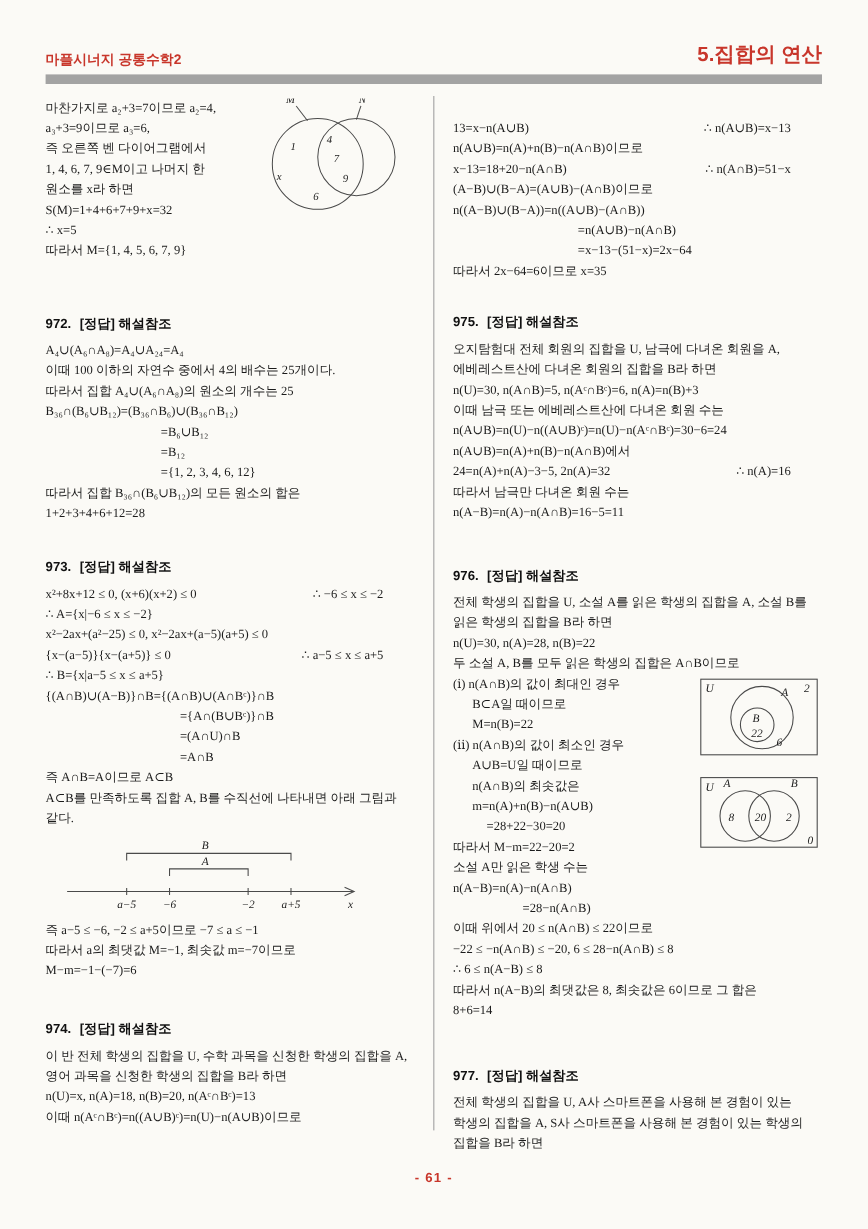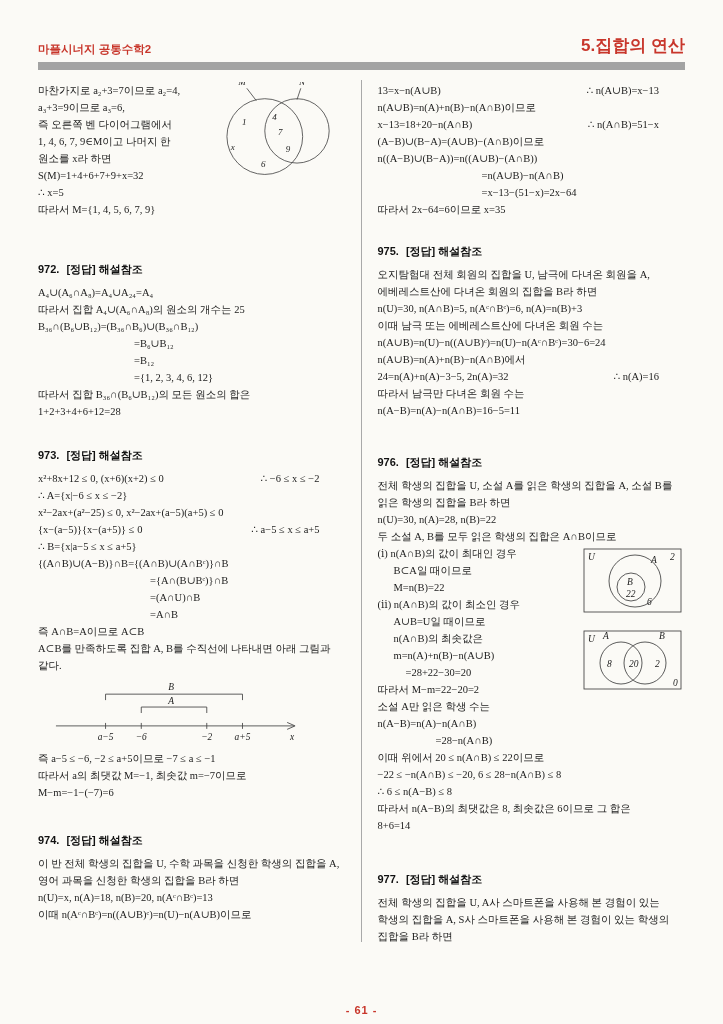--- a/index.html
+++ b/index.html
@@ -14,21 +14,21 @@
   .page { padding:34px 38px 0 38px; }
   .header {
     display:flex; justify-content:space-between; align-items:flex-end;
     padding-bottom:5px; border-bottom:8px solid #a3a3a3;
   }
   .h-left  { color:#c8362b; font-weight:bold; font-size:11.5px; font-family:"Liberation Sans",sans-serif; }
   .h-right { color:#c8362b; font-weight:bold; font-size:17px; font-family:"Liberation Sans",sans-serif; }
   .columns { display:flex; margin-top:12px; }
   .col { width:323.5px; overflow:hidden; }
   .col.left  { padding-right:16px; }
-  .col.right { padding-left:16px; }
+  .col.right { padding-left:16px;margin-top:17px; }
   .divider {
     position:absolute; left:361px; top:80px; height:862px; width:1px;
     background:#a9a9a9;
   }
   .block { }
   .block.rel { position:relative; }
   .phead {
     font-family:"Liberation Sans",sans-serif;
     font-weight:bold; font-size:11px; color:#111;
     margin-bottom:7px;
@@ -36,21 +36,21 @@
   .pnum { margin-right:7px; }
   .ln {
     font-size:10.5px; line-height:17px;
     display:flex; white-space:pre;
   }
   .rhs { margin-left:auto; padding-right:26px; }
   .fig { line-height:0; }
   .fig.absfig { position:absolute; }
   .fig.center { margin:6px 0 4px 10px; }
   .footer {
-    position:absolute; bottom:8px; left:0; width:100%;
+    position:absolute; bottom:36px; left:0; width:100%;
     text-align:center; color:#c8362b; font-weight:bold;
     font-size:11px; font-family:"Liberation Sans",sans-serif;
     letter-spacing:1px;
   }
   svg { overflow:visible; }
   svg text {
     font-family:"Liberation Serif","DejaVu Serif",serif;
     font-style:italic; font-size:9.5px; fill:#1b1b1b;
   }
   svg .shape { fill:none; stroke:#4a4a4a; stroke-width:0.9; }
@@ -85,20 +85,21 @@
           <div class="ln"><span>즉 오른쪽 벤 다이어그램에서</span></div>
           <div class="ln"><span>1, 4, 6, 7, 9∈M이고 나머지 한</span></div>
           <div class="ln"><span>원소를 x라 하면</span></div>
           <div class="ln"><span>S(M)=1+4+6+7+9+x=32</span></div>
           <div class="ln"><span>∴ x=5</span></div>
           <div class="ln"><span>따라서 M={1, 4, 5, 6, 7, 9}</span></div>
         </div>
         <div class="block phead" style="margin-top: 44px;"><span class="pnum">972.</span><span>[정답] 해설참조</span></div>
         <div class="block">
           <div class="ln"><span>A₄∪(A₆∩A₈)=A₄∪A₂₄=A₄</span></div>
+          <div class="ln"><span>이때 100 이하의 자연수 중에서 4의 배수는 25개이다.</span></div>
           <div class="ln"><span>따라서 집합 A₄∪(A₆∩A₈)의 원소의 개수는 25</span></div>
           <div class="ln"><span>B₃₆∩(B₆∪B₁₂)=(B₃₆∩B₆)∪(B₃₆∩B₁₂)</span></div>
           <div class="ln" style="padding-left: 96px; text-align: center;"><span>=B₆∪B₁₂</span></div>
           <div class="ln" style="padding-left: 96px;"><span>=B₁₂</span></div>
           <div class="ln" style="padding-left: 96px;"><span>={1, 2, 3, 4, 6, 12}</span></div>
           <div class="ln"><span>따라서 집합 B₃₆∩(B₆∪B₁₂)의 모든 원소의 합은</span></div>
           <div class="ln"><span>1+2+3+4+6+12=28</span></div>
         </div>
         <div class="block phead" style="margin-top: 28px;"><span class="pnum">973.</span><span>[정답] 해설참조</span></div>
         <div class="block">

